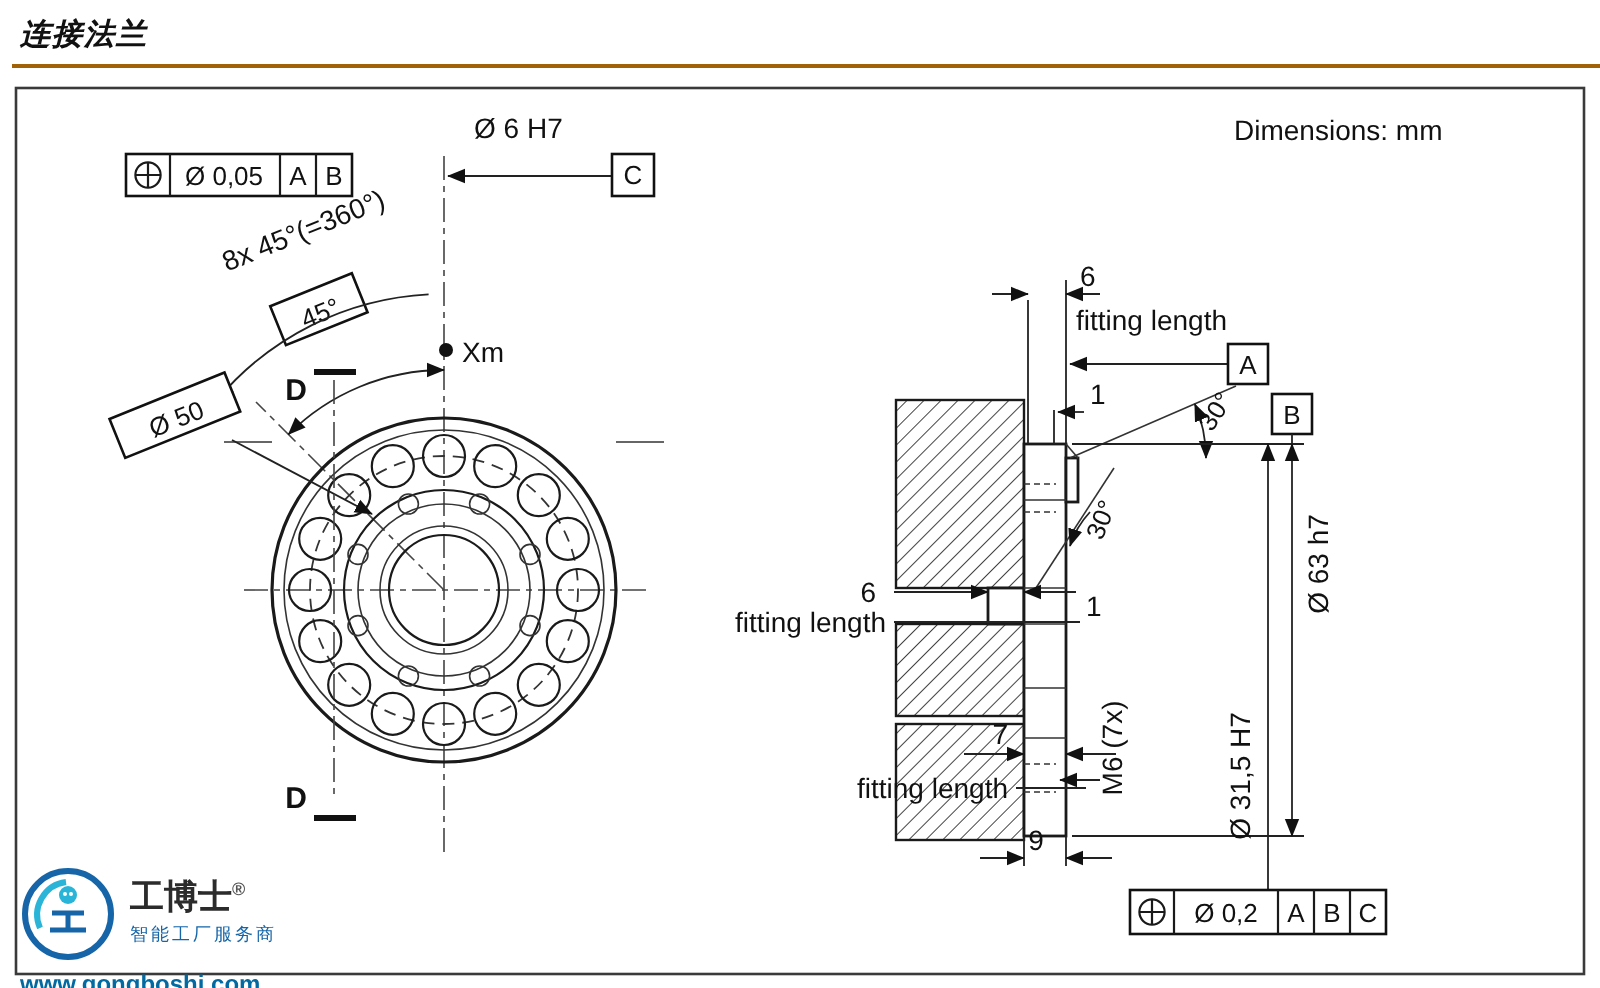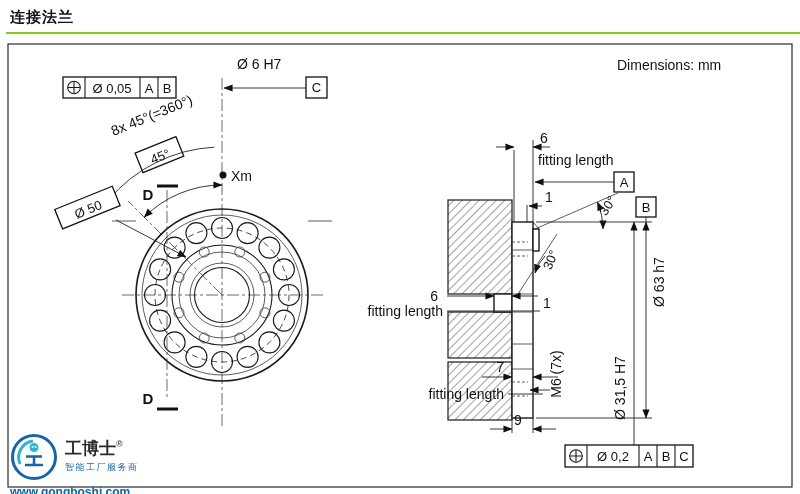--- a/index.html
+++ b/index.html
@@ -1,18 +1,18 @@
 <!DOCTYPE html>
 <html><head>
 <meta charset="utf-8">
 <style>
   html,body{margin:0;padding:0;background:#fff;}
   .page{position:relative;width:800px;height:494px;background:#fff;overflow:hidden;
         font-family:"Liberation Sans","DejaVu Sans",sans-serif;color:#111;}
-  .header{position:absolute;left:6px;right:0;top:0;border-bottom:2px solid #84cc16;padding:8px 4px 5px;z-index:2;}
+  .header{position:absolute;left:6px;right:0;top:0;border-bottom:2px solid #a16207;padding:8px 4px 5px;z-index:2;font-style:italic;}
   .header h1{margin:0;font-size:15px;font-weight:bold;letter-spacing:1px;}
   svg.drawing{position:absolute;left:0;top:0;z-index:1;}
   svg.drawing text{font-family:"Liberation Sans","DejaVu Sans",sans-serif;fill:#111;}
   .t13{font-size:13px;}
   .t14{font-size:14px;}
   .t15{font-size:15px;font-weight:bold;}
   .mid{text-anchor:middle;}
   .end{text-anchor:end;}
   
   .thick{stroke:#1a1a1a;stroke-width:1.6;fill:none;}

